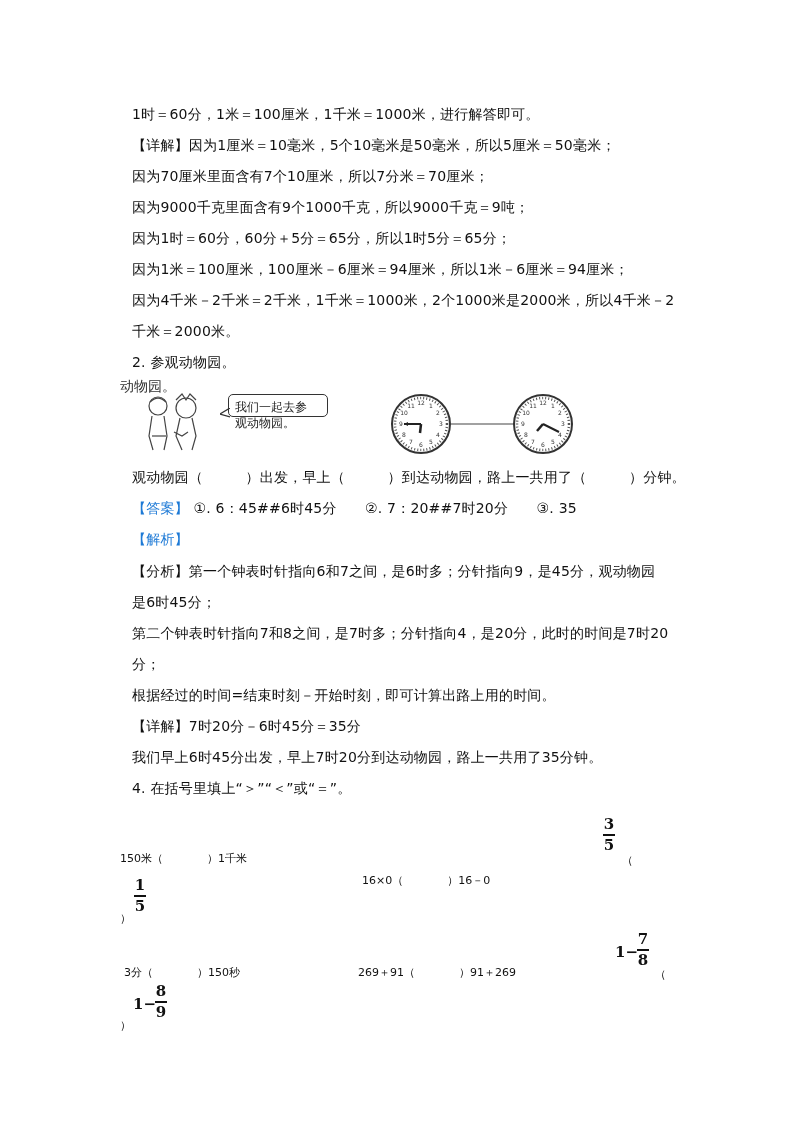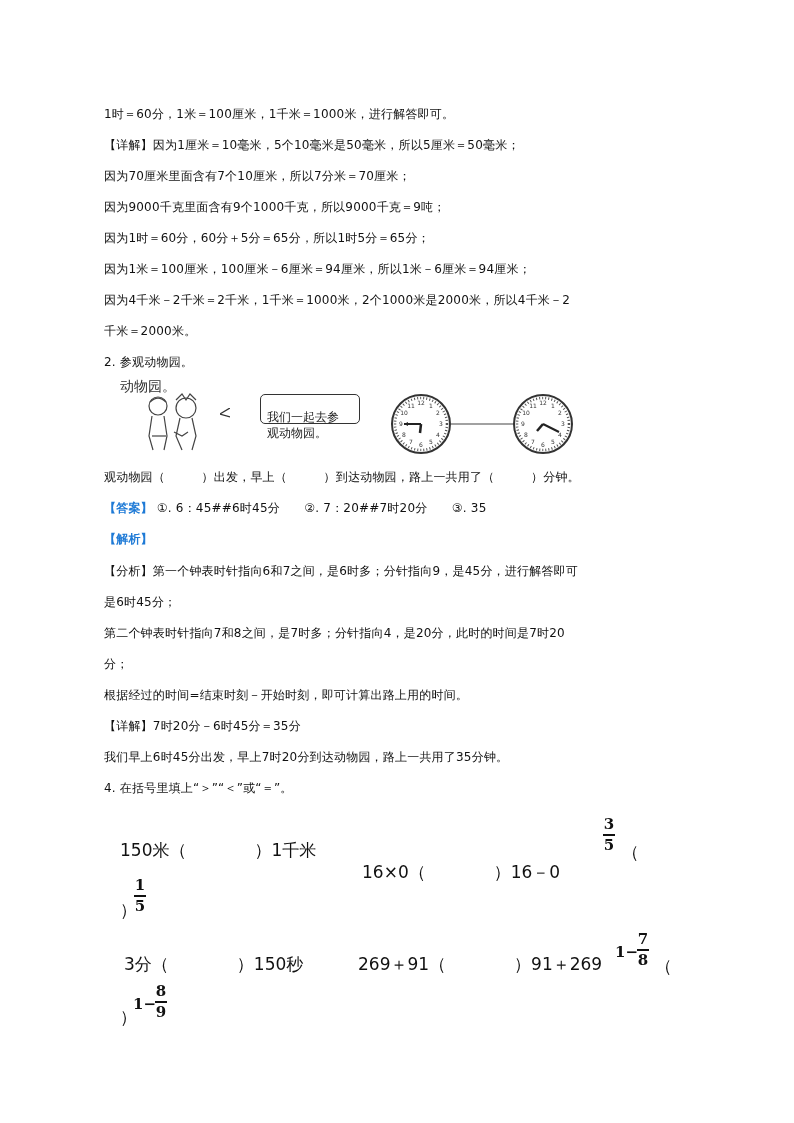--- a/index.html
+++ b/index.html
@@ -1,31 +1,31 @@
 <!DOCTYPE html>
 <html><head>
 <meta charset="utf-8">
 <style>
   html, body { margin: 0; padding: 0; background: #ffffff; }
   body { width: 794px; height: 1123px; position: relative; overflow: hidden;
          font-family: "DejaVu Sans", "Liberation Sans", sans-serif; color: #111; }
-  .line { position: absolute; left: 104px; font-size: 12px; line-height: 18px; white-space: nowrap; letter-spacing: 0.2px; }
-  .blue { color: #1e7ad6; font-weight: bold; }
+  .line { position: absolute; left: 132px; font-size: 14px; line-height: 18px; white-space: nowrap; letter-spacing: 0.2px; }
+  .blue { color: #1e7ad6; }
   .figure { position: absolute; left: 120px; top: 378px; width: 560px; height: 80px; }
   .fig-caption { position: absolute; left: 0; top: 0; font-size: 14px; color: #333; font-family: "DejaVu Serif", serif; }
   .kids { position: absolute; left: 18px; top: 14px; width: 70px; height: 62px; }
   .bubble { position: absolute; left: 108px; top: 16px; width: 100px; height: 23px; border: 1.5px solid #333; border-radius: 5px;
-            font-family: "DejaVu Serif", serif; font-size: 12px; line-height: 16px; padding: 14px 6px; color: #222; box-sizing: border-box; margin-left: 32px; }
+            font-family: "DejaVu Serif", serif; font-size: 12px; line-height: 16px; padding: 4px 6px; color: #222; box-sizing: border-box; }
   .bubble-tail { position: absolute; left: 100px; top: 30px; width: 10px; height: 10px; }
   .clock { position: absolute; width: 62px; height: 62px; }
   .arrow { position: absolute; left: 331px; top: 43px; width: 93px; height: 6px; }
   .frac { position: absolute; font-family: "DejaVu Serif", "Liberation Serif", serif; font-weight: bold; font-size: 15px; text-align: center; }
   .frac .num, .frac .den { display: block; line-height: 17px; }
   .frac .bar { display: block; height: 1.5px; background: #111; margin: 1px 0; }
-  .plain { position: absolute; font-size: 17px; line-height: 18px; white-space: nowrap; }
+  .plain { position: absolute; font-size: 11px; line-height: 18px; white-space: nowrap; margin-top: 9px; }
   .onem { position: absolute; font-family: "DejaVu Serif", "Liberation Serif", serif; font-weight: bold; font-size: 15px; }
 </style>
 </head>
 <body>
 
 <div class="line" style="top:105px">1时＝60分，1米＝100厘米，1千米＝1000米，进行解答即可。</div>
 <div class="line" style="top:136px">【详解】因为1厘米＝10毫米，5个10毫米是50毫米，所以5厘米＝50毫米；</div>
 <div class="line" style="top:167px">因为70厘米里面含有7个10厘米，所以7分米＝70厘米；</div>
 <div class="line" style="top:198px">因为9000千克里面含有9个1000千克，所以9000千克＝9吨；</div>
 <div class="line" style="top:229px">因为1时＝60分，60分＋5分＝65分，所以1时5分＝65分；</div>
@@ -107,21 +107,21 @@
 </div>
 
 <div class="line" style="top:468px">观动物园（　　　）出发，早上（　　　）到达动物园，路上一共用了（　　　）分钟。</div>
 
 <div class="line" style="top:499px">
   <span class="blue">【答案】</span>
   <span style="">①. 6：45##6时45分　　②. 7：20##7时20分　　③. 35</span>
 </div>
 <div class="line blue" style="top:530px">【解析】</div>
 
-<div class="line" style="top:562px">【分析】第一个钟表时针指向6和7之间，是6时多；分针指向9，是45分，进行解答即可</div>
+<div class="line" style="top:562px">【分析】第一个钟表时针指向6和7之间，是6时多；分针指向9，是45分，观动物园</div>
 <div class="line" style="top:593px">是6时45分；</div>
 <div class="line" style="top:624px">第二个钟表时针指向7和8之间，是7时多；分针指向4，是20分，此时的时间是7时20</div>
 <div class="line" style="top:655px">分；</div>
 <div class="line" style="top:686px">根据经过的时间=结束时刻－开始时刻，即可计算出路上用的时间。</div>
 <div class="line" style="top:717px">【详解】7时20分－6时45分＝35分</div>
 <div class="line" style="top:748px">我们早上6时45分出发，早上7时20分到达动物园，路上一共用了35分钟。</div>
 
 <div class="line" style="top:779px">4. 在括号里填上“＞”“＜”或“＝”。</div>
 
 <div class="plain" style="left:120px; top:841px">150米（　　　　）1千米</div>

